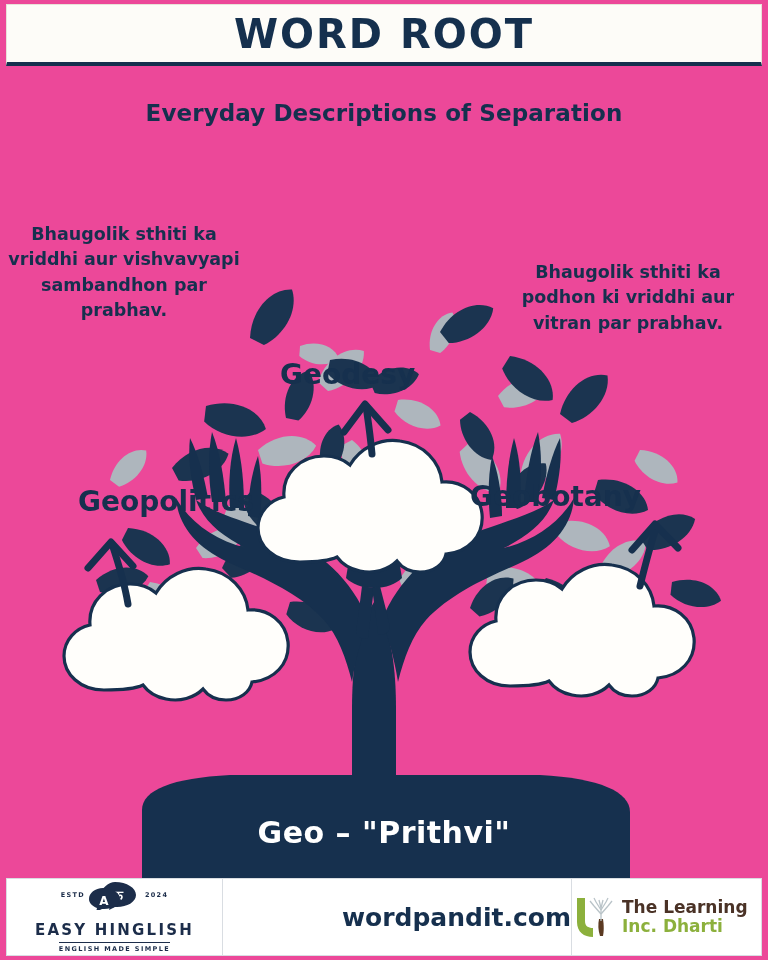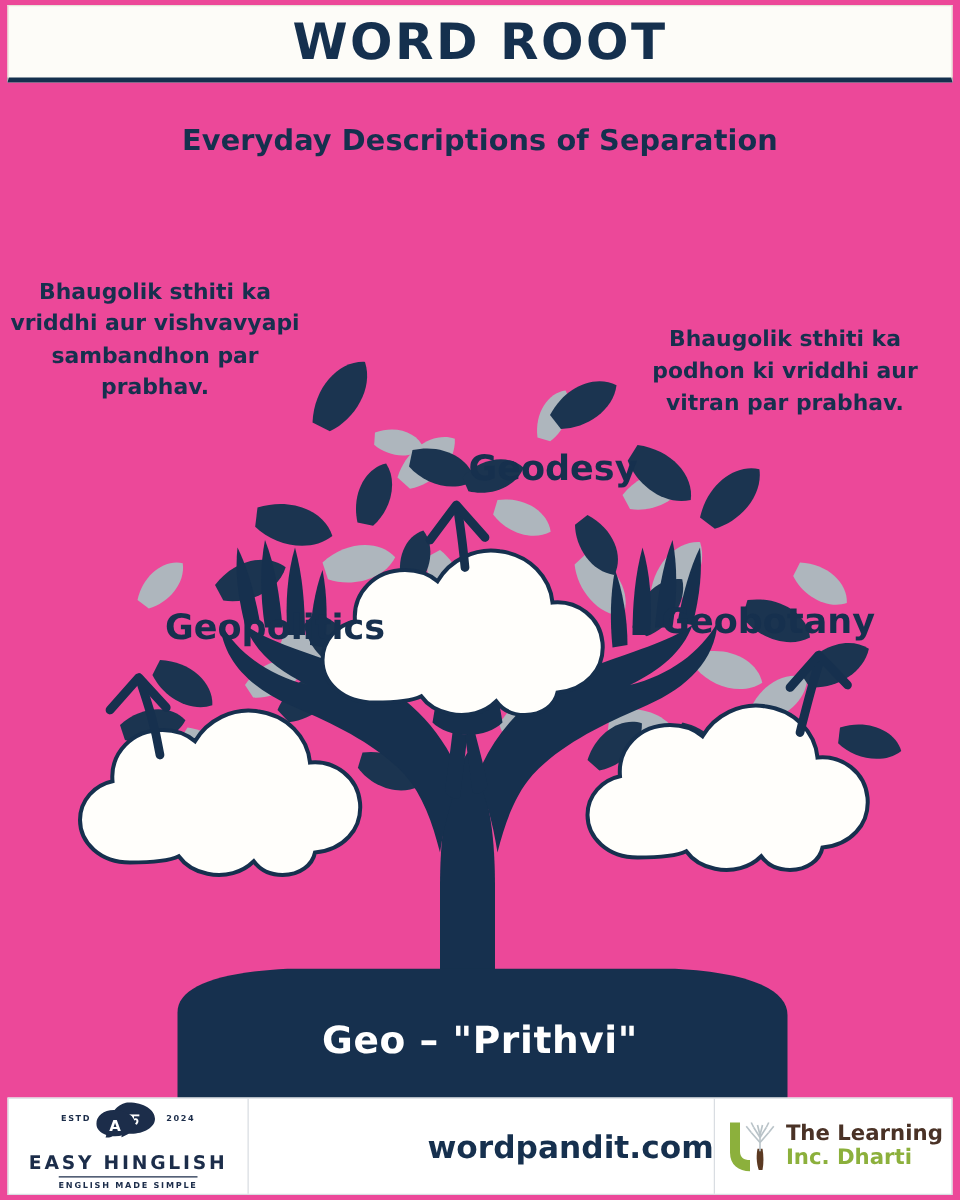--- a/index.html
+++ b/index.html
@@ -82,21 +82,21 @@
     height: 740px;
   }
 
   
   .cloud-label {
     position: absolute;
     font-family: "DejaVu Sans", sans-serif;
     font-weight: 700;
     color: #16304e;
     font-size: 28px;
-    text-align: right;
+    text-align: left;
     white-space: nowrap;
   }
   #label-geodesy    { left: 280px; top: 358px; width: 230px; }
   #label-geopolitics{ left: 78px;  top: 485px; width: 230px; }
   #label-geobotany  { left: 470px; top: 480px; width: 230px; }
 
   
   .root-text {
     position: absolute;
     left: 0;
@@ -117,41 +117,40 @@
     top: 878px;
     width: 756px;
     height: 78px;
     background: #ffffff;
     border: 1px solid #d9dde2;
     box-sizing: border-box;
     display: flex;
     align-items: center;
   }
   .footer-left {
-    width: 192px;
+    width: 216px;
     height: 100%;
     border-right: 1px solid #d9dde2;
     display: flex;
     align-items: center;
     justify-content: center;
     box-sizing: border-box;
   }
   .footer-center {
     flex: 1;
     display: flex;
     align-items: center;
     justify-content: flex-end;
   }
   .footer-right {
     width: 190px;
     height: 100%;
     border-left: 1px solid #d9dde2;
     display: flex;
     align-items: center;
-    justify-content: center;
     box-sizing: border-box;
   }
   .site-url {
     font-family: "DejaVu Sans", sans-serif;
     font-weight: 700;
     font-size: 25px;
     color: #16304e;
   }
 
   

